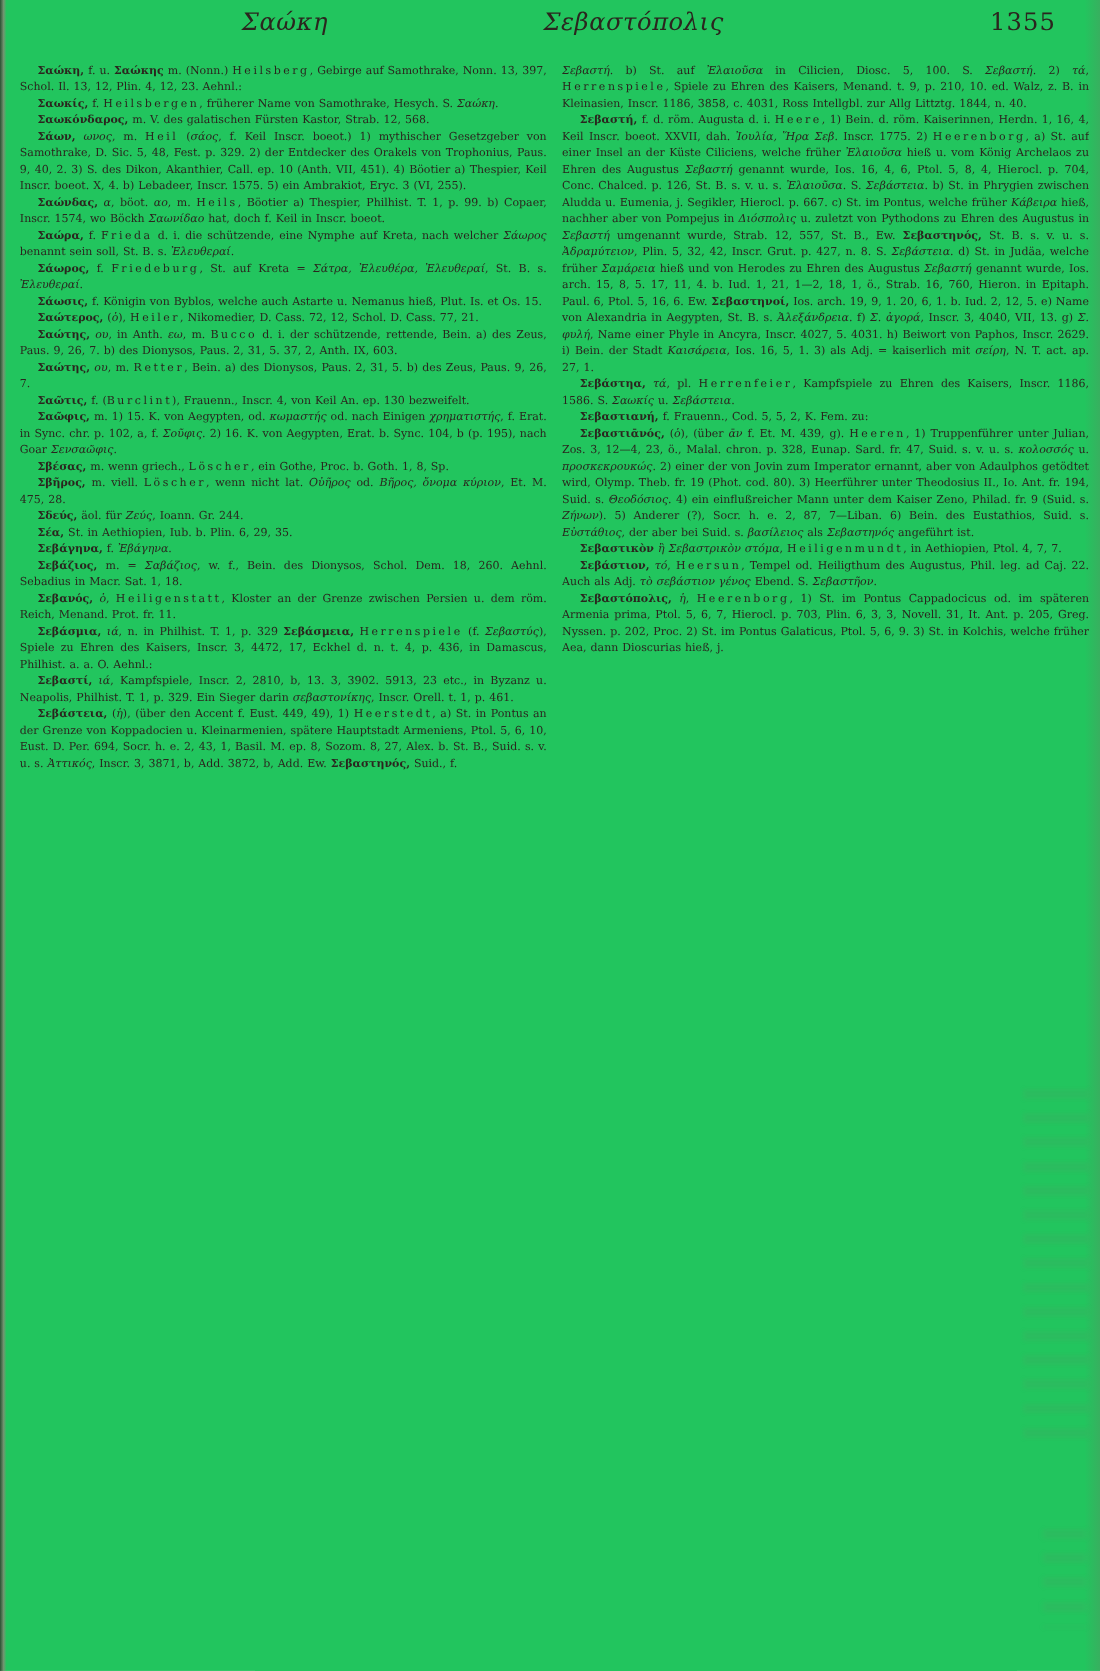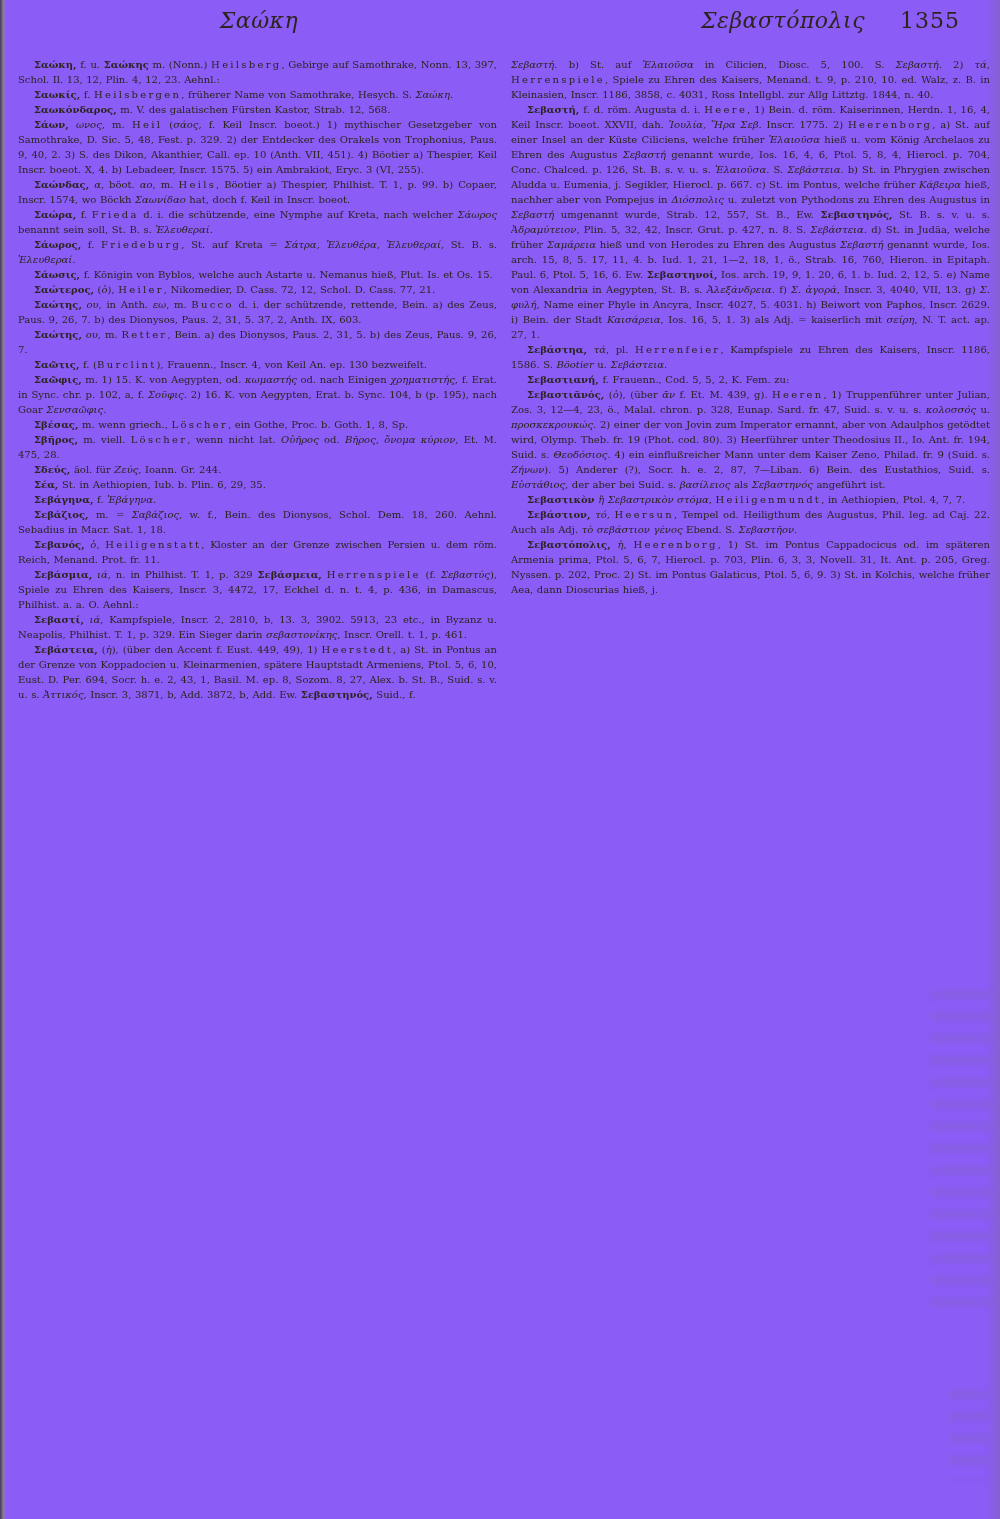--- a/index.html
+++ b/index.html
@@ -3,21 +3,21 @@
 <meta charset="utf-8">
 <style>
   html,body{margin:0;padding:0;}
   body{
     width:1000px;height:1519px;
     background:#e8e5de;
     font-family:"DejaVu Serif", serif;
   }
   .page{
     position:relative;width:1000px;height:1519px;
-    background:#8b5cf6;
+    background:#22c55e;
     color:#2b251e;overflow:hidden;
   }
   
   .scan-edge-left{
     position:absolute;left:0;top:0;width:6px;height:100%;
     background:linear-gradient(to right,#2e2a24,#8d8678 55%,rgba(141,134,120,0));
     opacity:.75;pointer-events:none;
   }
   .scan-shadow-right{
     position:absolute;right:0;top:0;width:14px;height:100%;
@@ -29,21 +29,21 @@
     background:repeating-linear-gradient(
       to bottom, rgba(130,122,106,.10) 0 9px, rgba(130,122,106,0) 9px 22px);
     filter:blur(2px);
   }
   .bleed.b1{right:10px;top:990px;width:60px;height:320px;}
   .bleed.b2{right:12px;top:1390px;width:40px;height:90px;}
 
   .running-head{position:absolute;top:8px;left:0;width:100%;height:36px;font-size:22px;}
   .head-kw{position:absolute;font-style:italic;letter-spacing:.5px;}
   .head-kw.left{left:18px;width:482px;text-align:center;}
-  .head-kw.right{left:505px;width:360px;text-align:right;font-style:italic;}
+  .head-kw.right{left:494px;width:360px;text-align:left;font-style:italic;}
   .page-num{position:absolute;right:40px;top:0;font-style:normal;font-size:22px;letter-spacing:1px;text-align:right;}
 
   .columns{
     position:absolute;top:57px;left:18px;width:972px;height:1450px;
     display:flex;gap:14px;
   }
   .col{
     width:479px;height:100%;
     font-size:10px;line-height:15px;
     text-align:justify;overflow:hidden;
@@ -92,21 +92,21 @@
         <p><span class="b">Σεβάγηνα,</span><span> f. </span><span class="i">Ἐβάγηνα</span><span>.</span></p>
         <p><span class="b">Σεβάζιος,</span><span> m. = </span><span class="i">Σαβάζιος</span><span>, w. f., Bein. des Dionysos, Schol. Dem. 18, 260.  Aehnl. Sebadius in Macr. Sat. 1, 18.</span></p>
         <p><span class="b">Σεβανός,</span><span> </span><span class="i">ὁ</span><span>, </span><span class="g">Heiligenstatt</span><span>, Kloster an der Grenze zwischen Persien u. dem röm. Reich, Menand. Prot. fr. 11.</span></p>
         <p><span class="b">Σεβάσμια,</span><span> </span><span class="i">ιά</span><span>, n. in Philhist. T. 1, p. 329 </span><span class="b">Σεβάσμεια,</span><span> </span><span class="g">Herrenspiele</span><span> (f. </span><span class="i">Σεβαστύς</span><span>), Spiele zu Ehren des Kaisers, Inscr. 3, 4472, 17, Eckhel d. n. t. 4, p. 436, in Damascus, Philhist. a. a. O. Aehnl.:</span></p>
         <p><span class="b">Σεβαστί,</span><span> </span><span class="i">ιά</span><span>, Kampfspiele, Inscr. 2, 2810, b, 13. 3, 3902. 5913, 23 etc., in Byzanz u. Neapolis, Philhist. T. 1, p. 329. Ein Sieger darin </span><span class="i">σεβαστονίκης</span><span>, Inscr. Orell. t. 1, p. 461.</span></p>
         <p><span class="b">Σεβάστεια,</span><span> (</span><span class="i">ἡ</span><span>), (über den Accent f. Eust. 449, 49), 1) </span><span class="g">Heerstedt</span><span>, a) St. in Pontus an der Grenze von Koppadocien u. Kleinarmenien, spätere Hauptstadt Armeniens, Ptol. 5, 6, 10, Eust. D. Per. 694, Socr. h. e. 2, 43, 1, Basil. M. ep. 8, Sozom. 8, 27, Alex. b. St. B., Suid. s. v. u. s. </span><span class="i">Ἀττικός</span><span>, Inscr. 3, 3871, b, Add. 3872, b, Add. Ew. </span><span class="b">Σεβαστηνός,</span><span> Suid., f.</span></p>
       </div>
     <div class="col" id="col-right">
         <p class="cont"><span class="i">Σεβαστή</span><span>. b) St. auf </span><span class="i">Ἐλαιοῦσα</span><span> in Cilicien, Diosc. 5, 100. S. </span><span class="i">Σεβαστή</span><span>. 2) </span><span class="i">τά</span><span>, </span><span class="g">Herrenspiele</span><span>, Spiele zu Ehren des Kaisers, Menand. t. 9, p. 210, 10. ed. Walz, z. B. in Kleinasien, Inscr. 1186, 3858, c. 4031, Ross Intellgbl. zur Allg Littztg. 1844, n. 40.</span></p>
         <p><span class="b">Σεβαστή,</span><span> f. d. röm. Augusta d. i. </span><span class="g">Heere</span><span>, 1) Bein. d. röm. Kaiserinnen, Herdn. 1, 16, 4, Keil Inscr. boeot. XXVII, dah. </span><span class="i">Ἰουλία, Ἥρα Σεβ.</span><span> Inscr. 1775. 2) </span><span class="g">Heerenborg</span><span>, a) St. auf einer Insel an der Küste Ciliciens, welche früher </span><span class="i">Ἐλαιοῦσα</span><span> hieß u. vom König Archelaos zu Ehren des Augustus </span><span class="i">Σεβαστή</span><span> genannt wurde, Ios. 16, 4, 6, Ptol. 5, 8, 4, Hierocl. p. 704, Conc. Chalced. p. 126, St. B. s. v. u. s. </span><span class="i">Ἐλαιοῦσα</span><span>. S. </span><span class="i">Σεβάστεια</span><span>. b) St. in Phrygien zwischen Aludda u. Eumenia, j. Segikler, Hierocl. p. 667. c) St. im Pontus, welche früher </span><span class="i">Κάβειρα</span><span> hieß, nachher aber von Pompejus in </span><span class="i">Διόσπολις</span><span> u. zuletzt von Pythodons zu Ehren des Augustus in </span><span class="i">Σεβαστή</span><span> umgenannt wurde, Strab. 12, 557, St. B., Ew. </span><span class="b">Σεβαστηνός,</span><span> St. B. s. v. u. s. </span><span class="i">Ἀδραμύτειον</span><span>, Plin. 5, 32, 42, Inscr. Grut. p. 427, n. 8. S. </span><span class="i">Σεβάστεια</span><span>. d) St. in Judäa, welche früher </span><span class="i">Σαμάρεια</span><span> hieß und von Herodes zu Ehren des Augustus </span><span class="i">Σεβαστή</span><span> genannt wurde, Ios. arch. 15, 8, 5. 17, 11, 4. b. Iud. 1, 21, 1—2, 18, 1, ö., Strab. 16, 760, Hieron. in Epitaph. Paul. 6, Ptol. 5, 16, 6. Ew. </span><span class="b">Σεβαστηνοί,</span><span> Ios. arch. 19, 9, 1. 20, 6, 1. b. Iud. 2, 12, 5. e) Name von Alexandria in Aegypten, St. B. s. </span><span class="i">Ἀλεξάνδρεια</span><span>. f) </span><span class="i">Σ. ἀγορά</span><span>, Inscr. 3, 4040, VII, 13. g) </span><span class="i">Σ. φυλή</span><span>, Name einer Phyle in Ancyra, Inscr. 4027, 5. 4031. h) Beiwort von Paphos, Inscr. 2629. i) Bein. der Stadt </span><span class="i">Καισάρεια</span><span>, Ios. 16, 5, 1. 3) als Adj. = kaiserlich mit </span><span class="i">σείρη</span><span>, N. T. act. ap. 27, 1.</span></p>
-        <p><span class="b">Σεβάστηα,</span><span> </span><span class="i">τά</span><span>, pl. </span><span class="g">Herrenfeier</span><span>, Kampfspiele zu Ehren des Kaisers, Inscr. 1186, 1586. S. </span><span class="i">Böotier</span><span> u. </span><span class="i">Σεβάστεια</span><span>.</span></p>
+        <p><span class="b">Σεβάστηα,</span><span> </span><span class="i">τά</span><span>, pl. </span><span class="g">Herrenfeier</span><span>, Kampfspiele zu Ehren des Kaisers, Inscr. 1186, 1586. S. </span><span class="i">Σαωκίς</span><span> u. </span><span class="i">Σεβάστεια</span><span>.</span></p>
         <p><span class="b">Σεβαστιανή,</span><span> f. Frauenn., Cod. 5, 5, 2, K. Fem. zu:</span></p>
         <p><span class="b">Σεβαστιᾱνός,</span><span> (</span><span class="i">ὁ</span><span>), (über </span><span class="i">ᾱν</span><span> f. Et. M. 439, g). </span><span class="g">Heeren</span><span>, 1) Truppenführer unter Julian, Zos. 3, 12—4, 23, ö., Malal. chron. p. 328, Eunap. Sard. fr. 47, Suid. s. v. u. s. </span><span class="i">κολοσσός</span><span> u. </span><span class="i">προσκεκρουκώς</span><span>. 2) einer der von Jovin zum Imperator ernannt, aber von Adaulphos getödtet wird, Olymp. Theb. fr. 19 (Phot. cod. 80). 3) Heerführer unter Theodosius II., Io. Ant. fr. 194, Suid. s. </span><span class="i">Θεοδόσιος</span><span>. 4) ein einflußreicher Mann unter dem Kaiser Zeno, Philad. fr. 9 (Suid. s. </span><span class="i">Ζήνων</span><span>). 5) Anderer (?), Socr. h. e. 2, 87, 7—Liban. 6) Bein. des Eustathios, Suid. s. </span><span class="i">Εὐστάθιος</span><span>, der aber bei Suid. s. </span><span class="i">βασίλειος</span><span> als </span><span class="i">Σεβαστηνός</span><span> angeführt ist.</span></p>
         <p><span class="b">Σεβαστικὸν</span><span> </span><span class="i">ἢ Σεβαστρικὸν στόμα</span><span>, </span><span class="g">Heiligenmundt</span><span>, in Aethiopien, Ptol. 4, 7, 7.</span></p>
         <p><span class="b">Σεβάστιον,</span><span> </span><span class="i">τό</span><span>, </span><span class="g">Heersun</span><span>, Tempel od. Heiligthum des Augustus, Phil. leg. ad Caj. 22. Auch als Adj. </span><span class="i">τὸ σεβάστιον γένος</span><span> Ebend. S. </span><span class="i">Σεβαστῆον</span><span>.</span></p>
         <p><span class="b">Σεβαστόπολις,</span><span> </span><span class="i">ἡ</span><span>, </span><span class="g">Heerenborg</span><span>, 1) St. im Pontus Cappadocicus od. im späteren Armenia prima, Ptol. 5, 6, 7, Hierocl. p. 703, Plin. 6, 3, 3, Novell. 31, It. Ant. p. 205, Greg. Nyssen. p. 202, Proc. 2) St. im Pontus Galaticus, Ptol. 5, 6, 9. 3) St. in Kolchis, welche früher Aea, dann Dioscurias hieß, j.</span></p>
       </div>
   </div>
 </div>
 
 </body></html>

